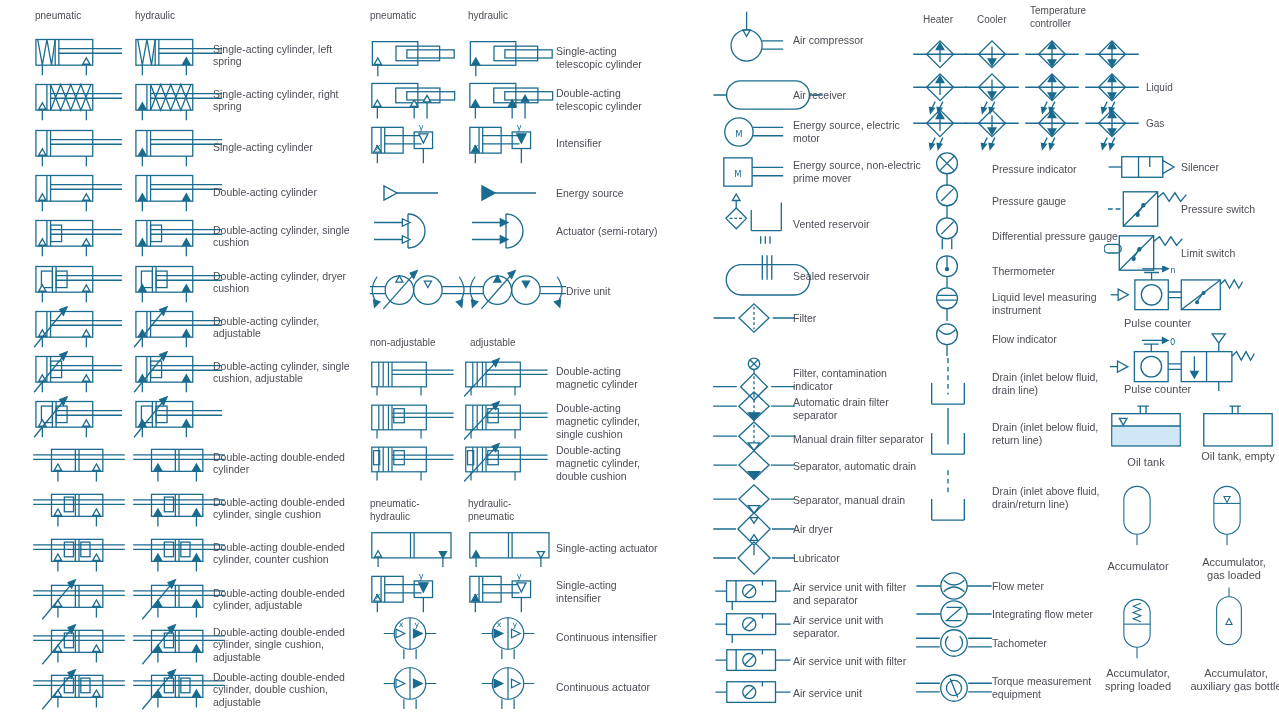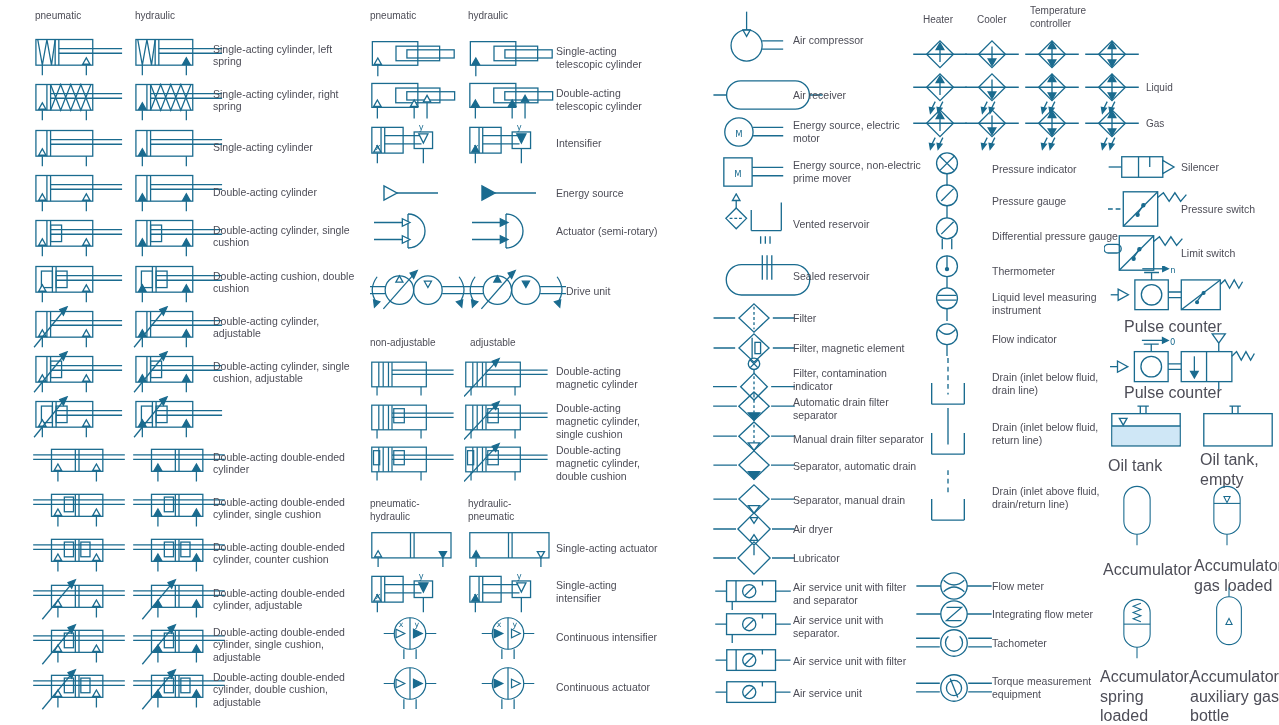--- a/index.html
+++ b/index.html
@@ -13,21 +13,21 @@
   .secA .lbl{left:180px;width:146px}
   .secB .row{left:370px;width:300px}
   .secB .lbl{left:186px;width:108px}
   .secC .row{left:713px;width:215px}
   .secC .lbl{left:80px;width:132px}
   .secD .row{left:920px;width:205px}
   .secD .lbl{left:72px;width:130px}
   .secE .row{left:1108px;width:171px}
   .secE .lbl{left:73px;width:98px}
   .hdr{position:absolute;font-size:10px;color:#4d4d57;line-height:1.25}
-  .cap{position:absolute;font-size:16px;color:#4d4d57;line-height:1.22;}
+  .cap{position:absolute;font-size:11px;color:#4d4d57;line-height:1.22;text-align:center}
   .sym{stroke:#1a6b8f;fill:none;stroke-width:1.4;color:#1a6b8f}
   .sym text{stroke:none;fill:#1a6b8f;font-family:"DejaVu Sans",sans-serif;font-size:9px}
   .hyd{--pfL:#1a6b8f;--pfR:#1a6b8f}
   .ph{--pfR:#1a6b8f}
   .hp{--pfL:#1a6b8f}
   .cell{position:absolute}
 </style>
 </head>
 <body>
 
@@ -567,21 +567,21 @@
         </svg>
         <span class="lbl">Double-acting cylinder, single cushion</span>
       </div>
   <div class="row" style="top:260px;height:45px">
         <svg class="sym" style="left:0" width="92" height="44" viewBox="0 0 100 48">
           <use href="#c-dc2"></use>
         </svg>
         <svg class="sym hyd" style="left:100px" width="92" height="44" viewBox="0 0 100 48">
           <use href="#c-dc2"></use>
         </svg>
-        <span class="lbl">Double-acting cushion, double cushion</span>
+        <span class="lbl">Double-acting cylinder, dryer cushion</span>
       </div>
   <div class="row" style="top:305px;height:45px">
         <svg class="sym" style="left:0" width="92" height="44" viewBox="0 0 100 48">
           <use href="#c-daj"></use>
         </svg>
         <svg class="sym hyd" style="left:100px" width="92" height="44" viewBox="0 0 100 48">
           <use href="#c-daj"></use>
         </svg>
         <span class="lbl">Double-acting cylinder, adjustable</span>
       </div>
@@ -839,26 +839,20 @@
           <use href="#sres"></use>
         </svg>
         <span class="lbl">Sealed reservoir</span>
       </div>
   <div class="row" style="top:301px;height:34px">
         <svg class="sym" style="left:0" width="82" height="32" viewBox="0 0 86 34">
           <use href="#filt"></use>
         </svg>
         <span class="lbl">Filter</span>
       </div>
-  <div class="row" style="top:331px;height:34px">
-        <svg class="sym" style="left:0" width="82" height="32" viewBox="0 0 86 34">
-          <use href="#filtm"></use>
-        </svg>
-        <span class="lbl">Filter, magnetic element</span>
-      </div>
   <div class="row" style="top:357px;height:46px">
         <svg class="sym" style="left:0" width="82" height="46" viewBox="0 0 86 48">
           <use href="#filtci"></use>
         </svg>
         <span class="lbl">Filter, contamination indicator</span>
       </div>
   <div class="row" style="top:390px;height:38px">
         <svg class="sym" style="left:0" width="82" height="38" viewBox="0 0 86 40">
           <use href="#fsa"></use>
         </svg>

